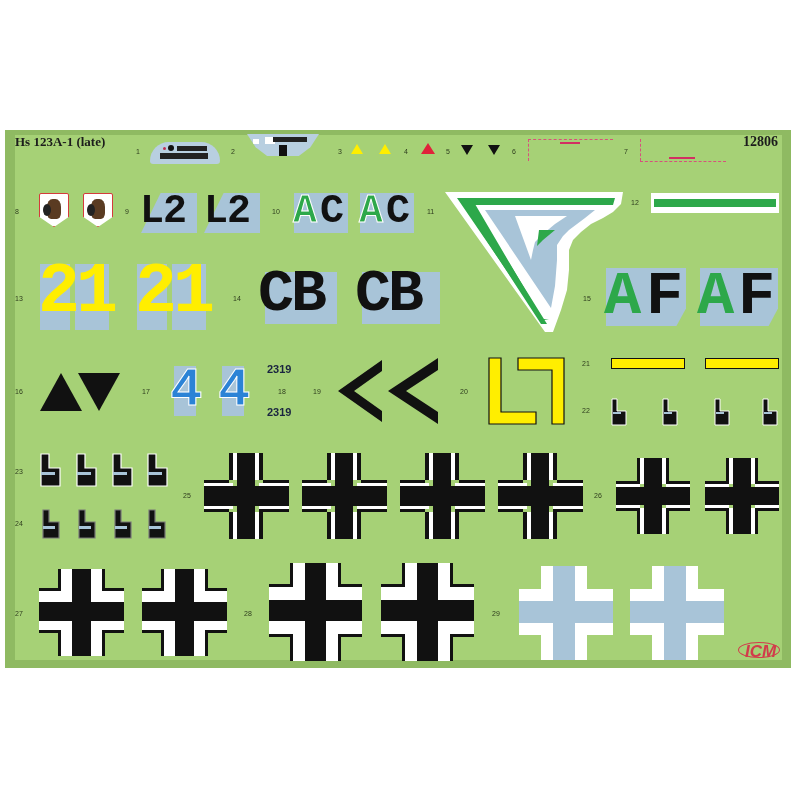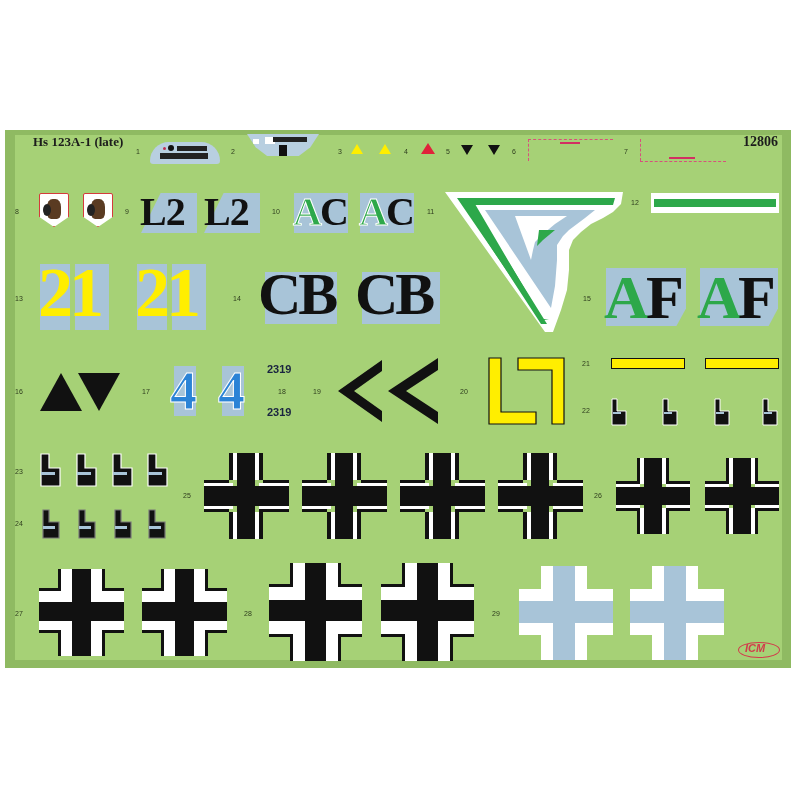--- a/index.html
+++ b/index.html
@@ -1,23 +1,23 @@
 <!DOCTYPE html>
 <html><head>
 <meta charset="utf-8">
 <style>
   html, body { margin:0; padding:0; background:#ffffff; }
   body { width:800px; height:800px; position:relative; overflow:hidden; font-family:"Liberation Sans", sans-serif; }
   .sheet { position:absolute; left:5px; top:130px; width:786px; height:538px; background:#8fba62; }
   .sheet-inner { position:absolute; left:10px; top:5px; width:767px; height:525px; background:#a6d176; }
   .abs { position:absolute; }
   .num { position:absolute; font-size:7px; color:#2e3d1e; font-family:"Liberation Sans", sans-serif; }
-  .title { position:absolute; font-family:"Liberation Serif", serif; font-weight:bold; font-size:13px; color:#1c1c1c;margin-left:18px; }
+  .title { position:absolute; font-family:"Liberation Serif", serif; font-weight:bold; font-size:13px; color:#1c1c1c; }
   .code { position:absolute; font-family:"Liberation Serif", serif; font-weight:bold; font-size:14px; color:#1c1c1c; }
-  .bigtxt { position:absolute; font-family:Liberation Serif, serif; font-weight:bold; line-height:1; letter-spacing:-1px;text-align:right; }
+  .bigtxt { position:absolute; font-family:Liberation Mono, monospace; font-weight:bold; line-height:1; letter-spacing:-1px;text-align:right; }
   .shield { position:absolute; width:28px; height:32px; background:#fff; border:1.5px solid #d43b3b; border-radius:2px 2px 0 0; clip-path:polygon(0 0,100% 0,100% 70%,50% 100%,0 70%); }
   .bear { position:absolute; left:7px; top:5px; width:14px; height:20px; background:#5a3b22; border-radius:40% 40% 30% 30%; }
   .bear2 { position:absolute; left:3px; top:10px; width:8px; height:12px; background:#222; border-radius:50%; }
   .stencil { position:absolute; border-top:1px dashed #d8507c; }
   .stencilv { position:absolute; border-left:1px dashed #d8507c; }
 </style>
 </head>
 <body>
 
 <div class="sheet">
@@ -294,14 +294,14 @@
       <rect x="35" y="1" width="22" height="94" fill="#a8c4d8"></rect>
       <rect x="1" y="36" width="94" height="22" fill="#a8c4d8"></rect>
     </g>
   </defs>
   <use href="#bk29" x="0" y="0"></use>
   <use href="#bk29" x="111" y="0"></use>
 </svg>
 
 <div class="abs" style="left:738px;top:640px;width:42px;height:20px;">
   <div class="abs" style="left:0;top:2px;width:40px;height:14px;border:1.5px solid #d23b4b;border-radius:50%;"></div>
-  <div class="abs" style="left:7px;top:2px;font-size:11px;font-weight:bold;font-style:italic;color:#d23b4b;">ICM</div>
+  <div class="abs" style="left:7px;top:2px;font-size:17px;font-weight:bold;font-style:italic;color:#d23b4b;">ICM</div>
 </div>
 
 </body></html>

